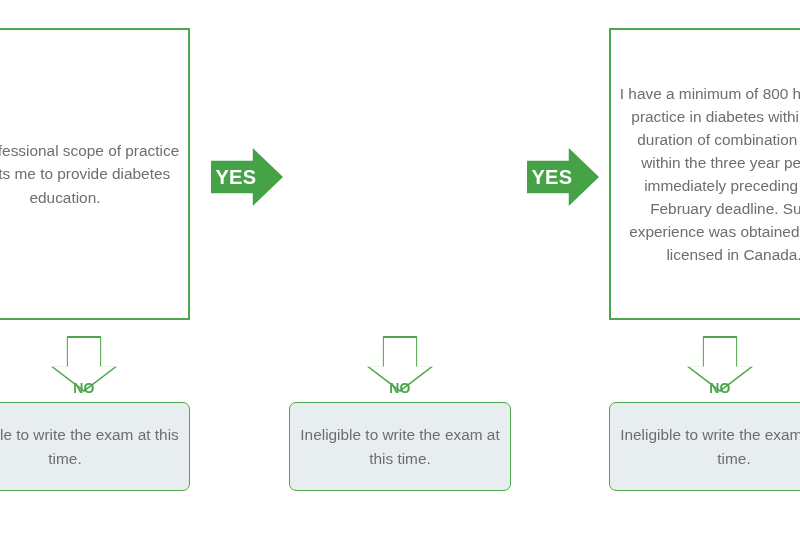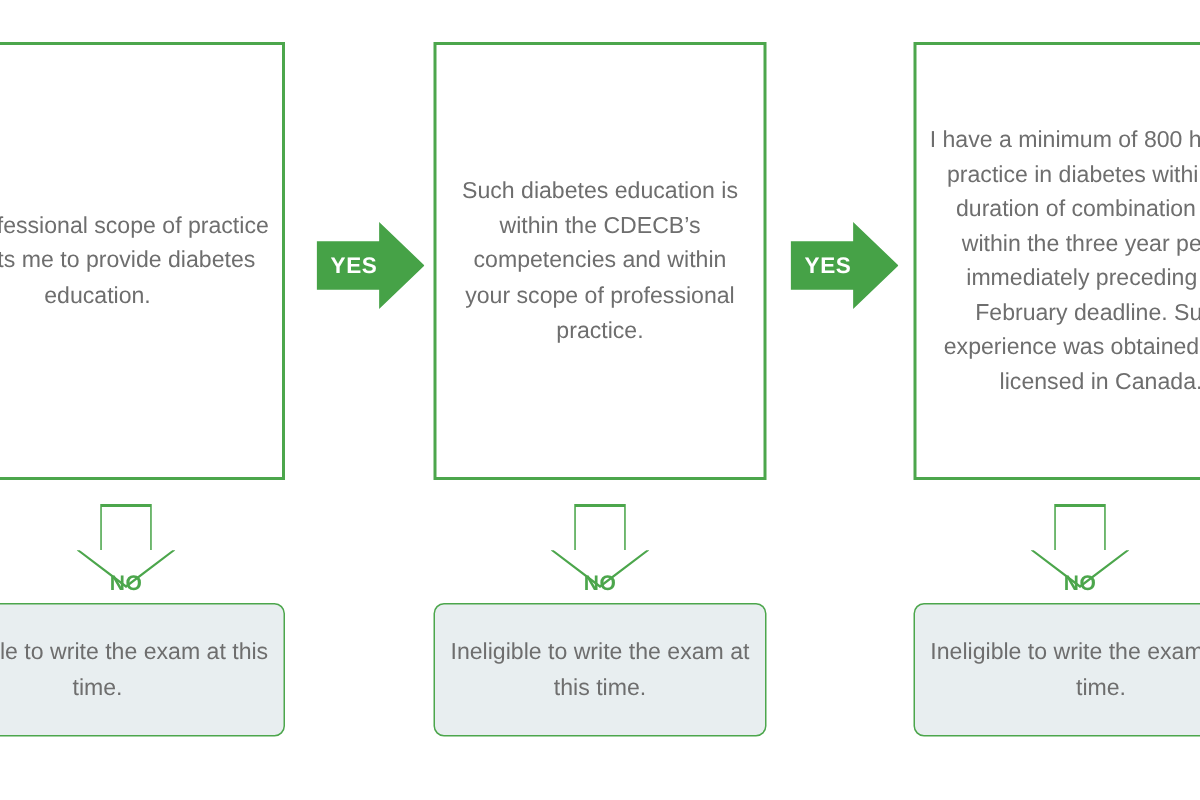--- a/index.html
+++ b/index.html
@@ -45,21 +45,21 @@
   }
   .yes-arrow .shape{
     position:absolute;left:0;top:0;width:72px;height:58px;
     background:#46a247;
     -webkit-clip-path:polygon(0% 22%, 58% 22%, 58% 0%, 100% 50%, 58% 100%, 58% 78%, 0% 78%);
     clip-path:polygon(0% 22%, 58% 22%, 58% 0%, 100% 50%, 58% 100%, 58% 78%, 0% 78%);
   }
   .yes-arrow .lbl{
     position:absolute;left:0;top:0;width:50px;height:58px;
     display:flex;align-items:center;justify-content:center;
-    color:#ffffff;font-size:15px;font-weight:bold;letter-spacing:.4px;
+    color:#ffffff;font-size:20px;font-weight:bold;letter-spacing:.4px;
   }
   #yes-1{left:211px;top:148px;}
   #yes-2{left:527px;top:148px;}
 
   
   .no-arrow{
     position:absolute;
     width:66px;height:56px;
   }
   .no-arrow .shape{
@@ -114,23 +114,20 @@
 
   <div class="qbox" id="qbox-1">
     <div class="qtext">My professional scope of practice permits me to provide diabetes education.</div>
   </div>
 
   <div class="yes-arrow" id="yes-1">
     <div class="shape"></div>
     <div class="lbl">YES</div>
   </div>
 
-  <div class="qbox" id="qbox-2">
-    <div class="qtext">Such diabetes education is within the CDECB’s competencies and within your scope of professional practice.</div>
-  </div>
 
   <div class="yes-arrow" id="yes-2">
     <div class="shape"></div>
     <div class="lbl">YES</div>
   </div>
 
   <div class="qbox" id="qbox-3">
     <div class="qtext">I have a minimum of 800 hours of practice in diabetes within any duration of combination time within the three year period immediately preceding the February deadline. Such experience was obtained while licensed in Canada.</div>
   </div>
 

